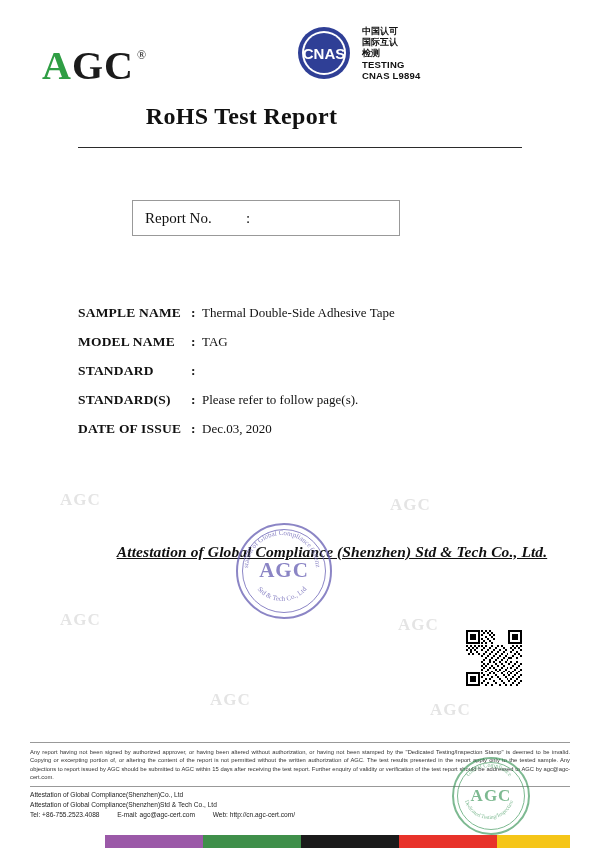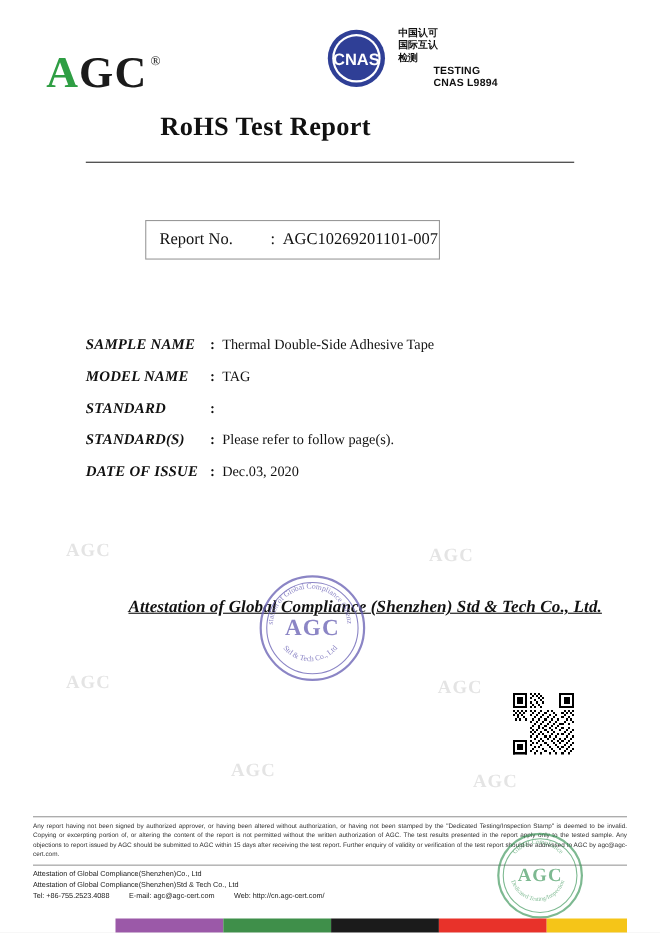--- a/index.html
+++ b/index.html
@@ -74,21 +74,20 @@
     font-family: "DejaVu Sans", sans-serif;
     font-size: 9px;
     line-height: 11px;
     color: #111;
     font-weight: bold;
   }
   .cnas-cn .en {
     font-family: "Liberation Sans", sans-serif;
     font-size: 9.5px;
     letter-spacing: 0.2px;
-    margin-left: 32px;
   }
 
   
   .title {
     position: absolute;
     top: 103px;
     left: 0;
     width: 483px;
     text-align: center;
     font-size: 24px;
@@ -147,21 +146,20 @@
     height: 29px;
   }
   .field-label {
     position: absolute;
     left: 0;
     top: 0;
     font-size: 13.5px;
     font-weight: bold;
     font-family: "Liberation Serif", serif;
     letter-spacing: 0.2px;
-    font-style: italic;
   }
   .field-colon {
     position: absolute;
     left: 113px;
     top: 0;
     font-size: 13.5px;
     font-weight: bold;
   }
   .field-value {
     position: absolute;
@@ -346,21 +344,20 @@
       <div class="en">CNAS L9894</div>
     </div>
   </div>
 
   <div class="title">RoHS Test Report</div>
   <div class="title-rule"></div>
 
   <div class="report-box">
     <span class="report-label">Report No.</span>
     <span class="report-colon">:</span>
-    <span class="report-value">AGC10269201101-007</span>
   </div>
 
   <div class="fields">
     <div class="field-row">
       <span class="field-label">SAMPLE NAME</span>
       <span class="field-colon">:</span>
       <span class="field-value">Thermal Double-Side Adhesive Tape</span>
     </div>
     <div class="field-row">
       <span class="field-label">MODEL NAME</span>

